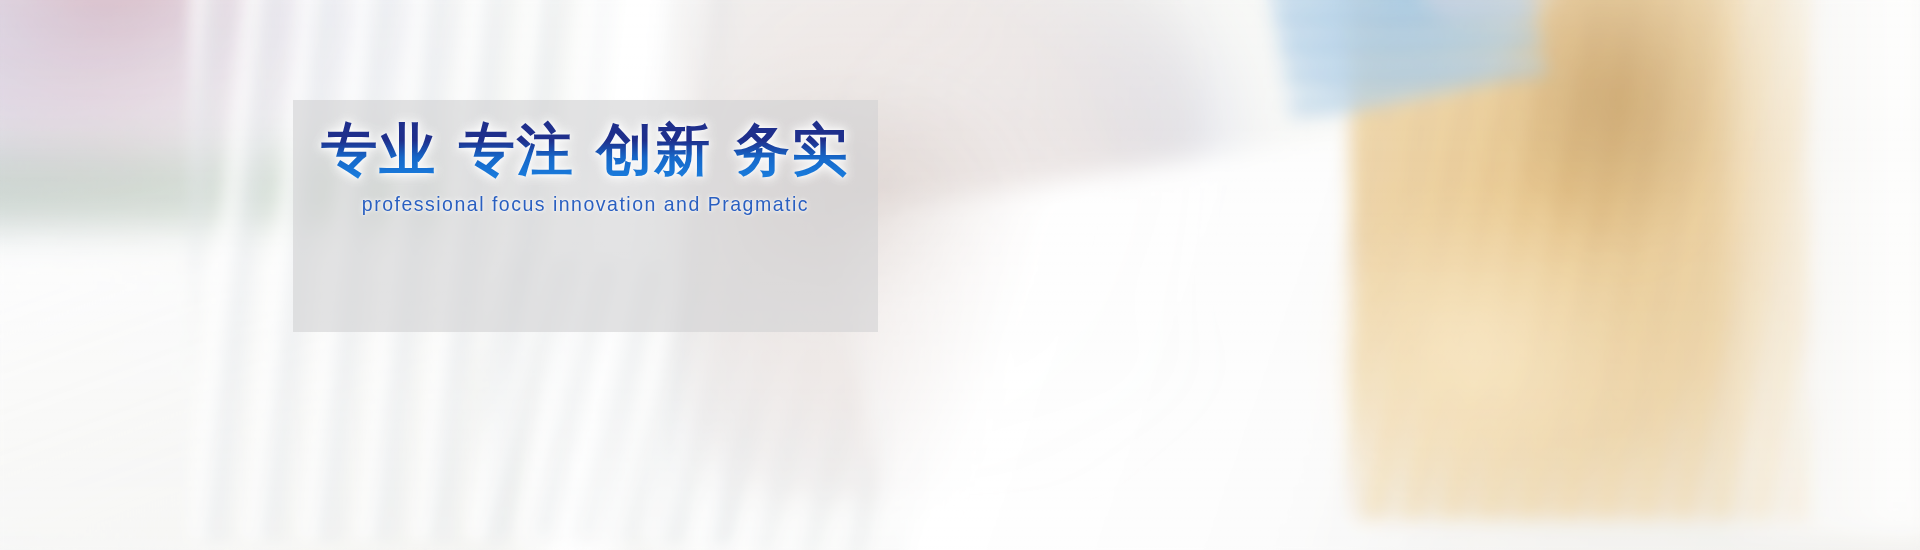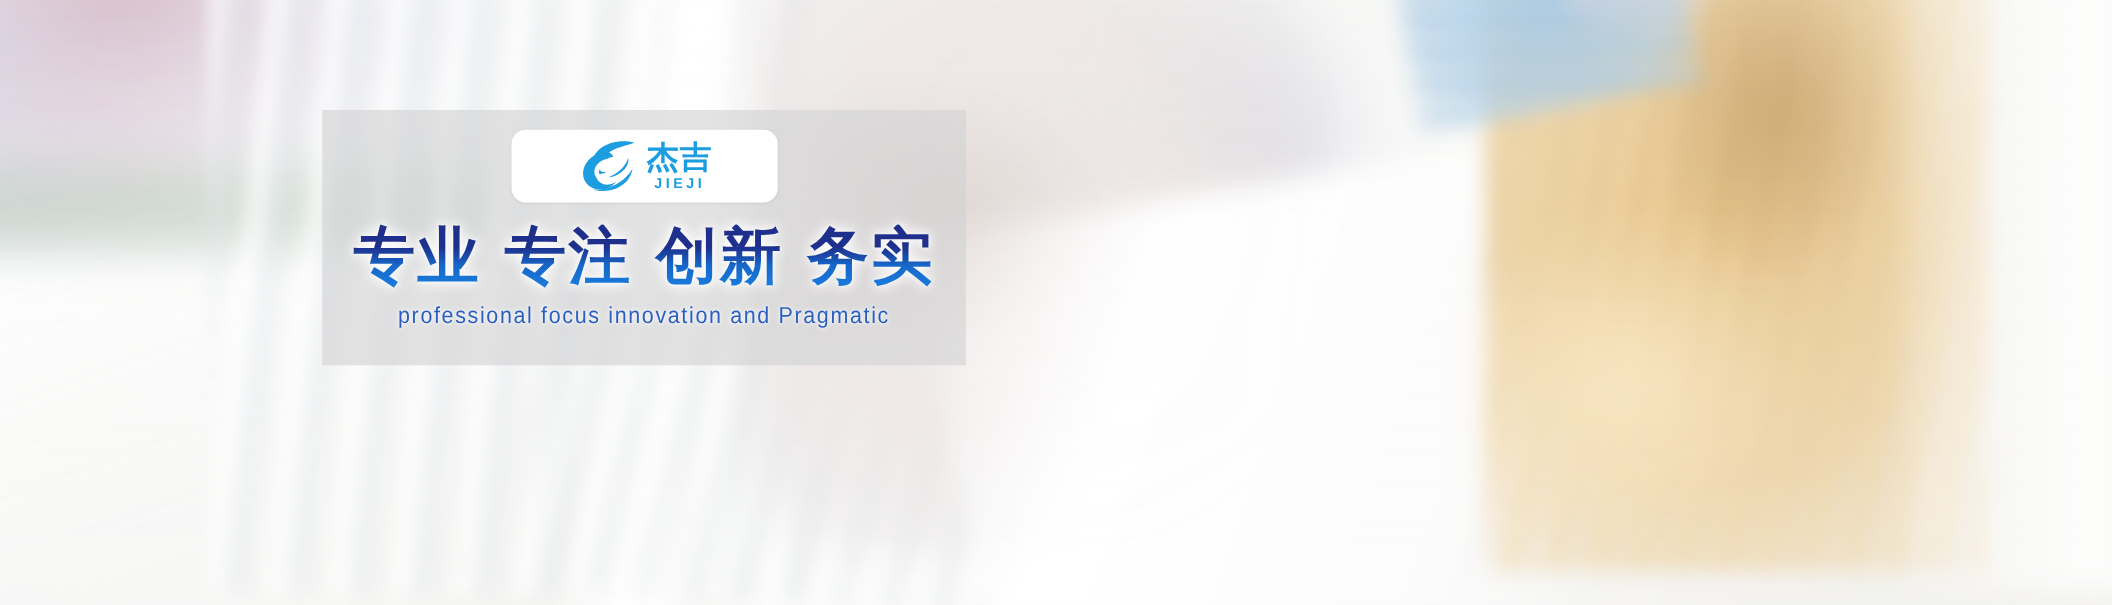--- a/index.html
+++ b/index.html
@@ -233,39 +233,19 @@
     <div class="layer bg-hair-dark"></div>
     <div class="layer bg-hair-light"></div>
     <div class="layer bg-mask"></div>
     <div class="layer bg-mask-strap"></div>
     <div class="layer bg-rightcoat"></div>
     <div class="layer bg-haze"></div>
   </div>
 
   <div class="overlay-panel">
 
-    <div class="logo-badge">
-      <svg class="logo-mark" viewBox="0 0 100 92" aria-hidden="true">
-
-        <path d="M96 8 C 78 3, 55 6, 40 18 C 28 28, 24 42, 30 52 C 34 59, 43 61, 50 56 C 42 57, 37 52, 39 44 C 42 32, 56 20, 74 15 C 82 12, 90 10, 96 8 Z" fill="#1b9de0"></path>
-
-        <path d="M52 23 C 33 23, 16 36, 13 53 C 10 70, 23 84, 41 84 C 52 84, 61 79, 66 71 C 58 77, 48 78, 41 73 C 31 66, 31 52, 41 42 C 47 36, 55 32, 62 31 C 59 26, 56 23, 52 23 Z" fill="#1b9de0"></path>
-
-        <path d="M49 35 C 38 38, 30 47, 31 57 C 32 65, 39 70, 46 68 C 40 66, 37 60, 39 53 C 41 45, 47 39, 54 36 Z" fill="#ffffff" opacity=".92"></path>
-
-        <path d="M44 57 C 47 61, 51 63, 55 62 C 51 66, 45 65, 42 61 Z" fill="#ffffff" opacity=".9"></path>
-
-        <path d="M93 50 C 86 63, 72 75, 54 81 C 44 84, 35 85, 28 84 C 40 88, 56 87, 69 81 C 82 75, 91 64, 93 50 Z" fill="#1b9de0"></path>
-
-        <path d="M86 33 C 82 46, 70 58, 54 64 C 64 64, 76 57, 83 47 C 86 42, 87 37, 86 33 Z" fill="#1b9de0"></path>
-      </svg>
-      <span class="logo-word">
-        <span class="logo-cn">杰吉</span>
-        <span class="logo-en">JIEJI</span>
-      </span>
-    </div>
 
     <div class="headline">专业 专注 创新 务实</div>
 
     <div class="subtitle">professional focus innovation and Pragmatic</div>
 
   </div>
 </div>
 
 </body></html>

